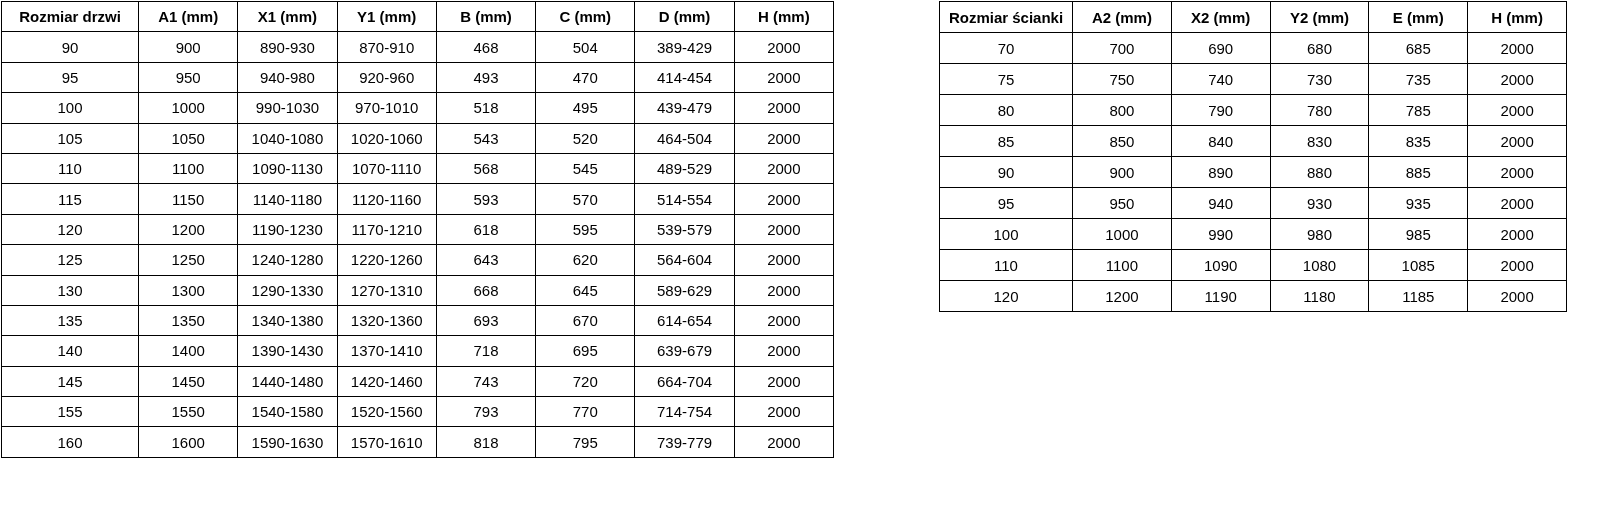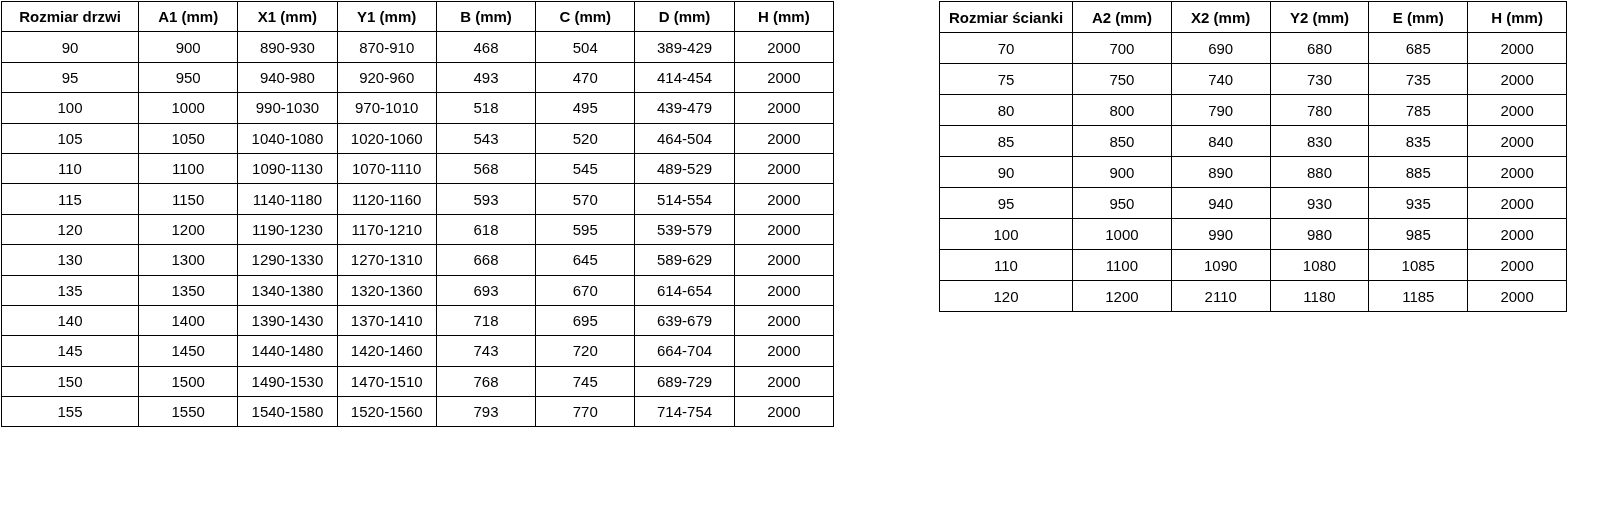--- a/index.html
+++ b/index.html
@@ -123,20 +123,30 @@
         <td>120</td>
         <td>1200</td>
         <td>1190-1230</td>
         <td>1170-1210</td>
         <td>618</td>
         <td>595</td>
         <td>539-579</td>
         <td>2000</td>
       </tr>
       <tr>
+        <td>125</td>
+        <td>1250</td>
+        <td>1240-1280</td>
+        <td>1220-1260</td>
+        <td>643</td>
+        <td>620</td>
+        <td>564-604</td>
+        <td>2000</td>
+      </tr>
+      <tr>
         <td>130</td>
         <td>1300</td>
         <td>1290-1330</td>
         <td>1270-1310</td>
         <td>668</td>
         <td>645</td>
         <td>589-629</td>
         <td>2000</td>
       </tr>
       <tr>
@@ -163,39 +173,39 @@
         <td>145</td>
         <td>1450</td>
         <td>1440-1480</td>
         <td>1420-1460</td>
         <td>743</td>
         <td>720</td>
         <td>664-704</td>
         <td>2000</td>
       </tr>
       <tr>
-        <td>150</td>
-        <td>1500</td>
-        <td>1490-1530</td>
-        <td>1470-1510</td>
-        <td>768</td>
-        <td>745</td>
-        <td>689-729</td>
-        <td>2000</td>
-      </tr>
-      <tr>
         <td>155</td>
         <td>1550</td>
         <td>1540-1580</td>
         <td>1520-1560</td>
         <td>793</td>
         <td>770</td>
         <td>714-754</td>
         <td>2000</td>
       </tr>
+      <tr>
+        <td>160</td>
+        <td>1600</td>
+        <td>1590-1630</td>
+        <td>1570-1610</td>
+        <td>818</td>
+        <td>795</td>
+        <td>739-779</td>
+        <td>2000</td>
+      </tr>
     </tbody>
   </table>
 
 <table id="right-table">
     <thead>
       <tr>
         <th>Rozmiar ścianki</th>
         <th>A2 (mm)</th>
         <th>X2 (mm)</th>
         <th>Y2 (mm)</th>
@@ -264,19 +274,19 @@
         <td>110</td>
         <td>1100</td>
         <td>1090</td>
         <td>1080</td>
         <td>1085</td>
         <td>2000</td>
       </tr>
       <tr>
         <td>120</td>
         <td>1200</td>
-        <td>2110</td>
+        <td>1190</td>
         <td>1180</td>
         <td>1185</td>
         <td>2000</td>
       </tr>
     </tbody>
   </table>
 
 </body></html>

